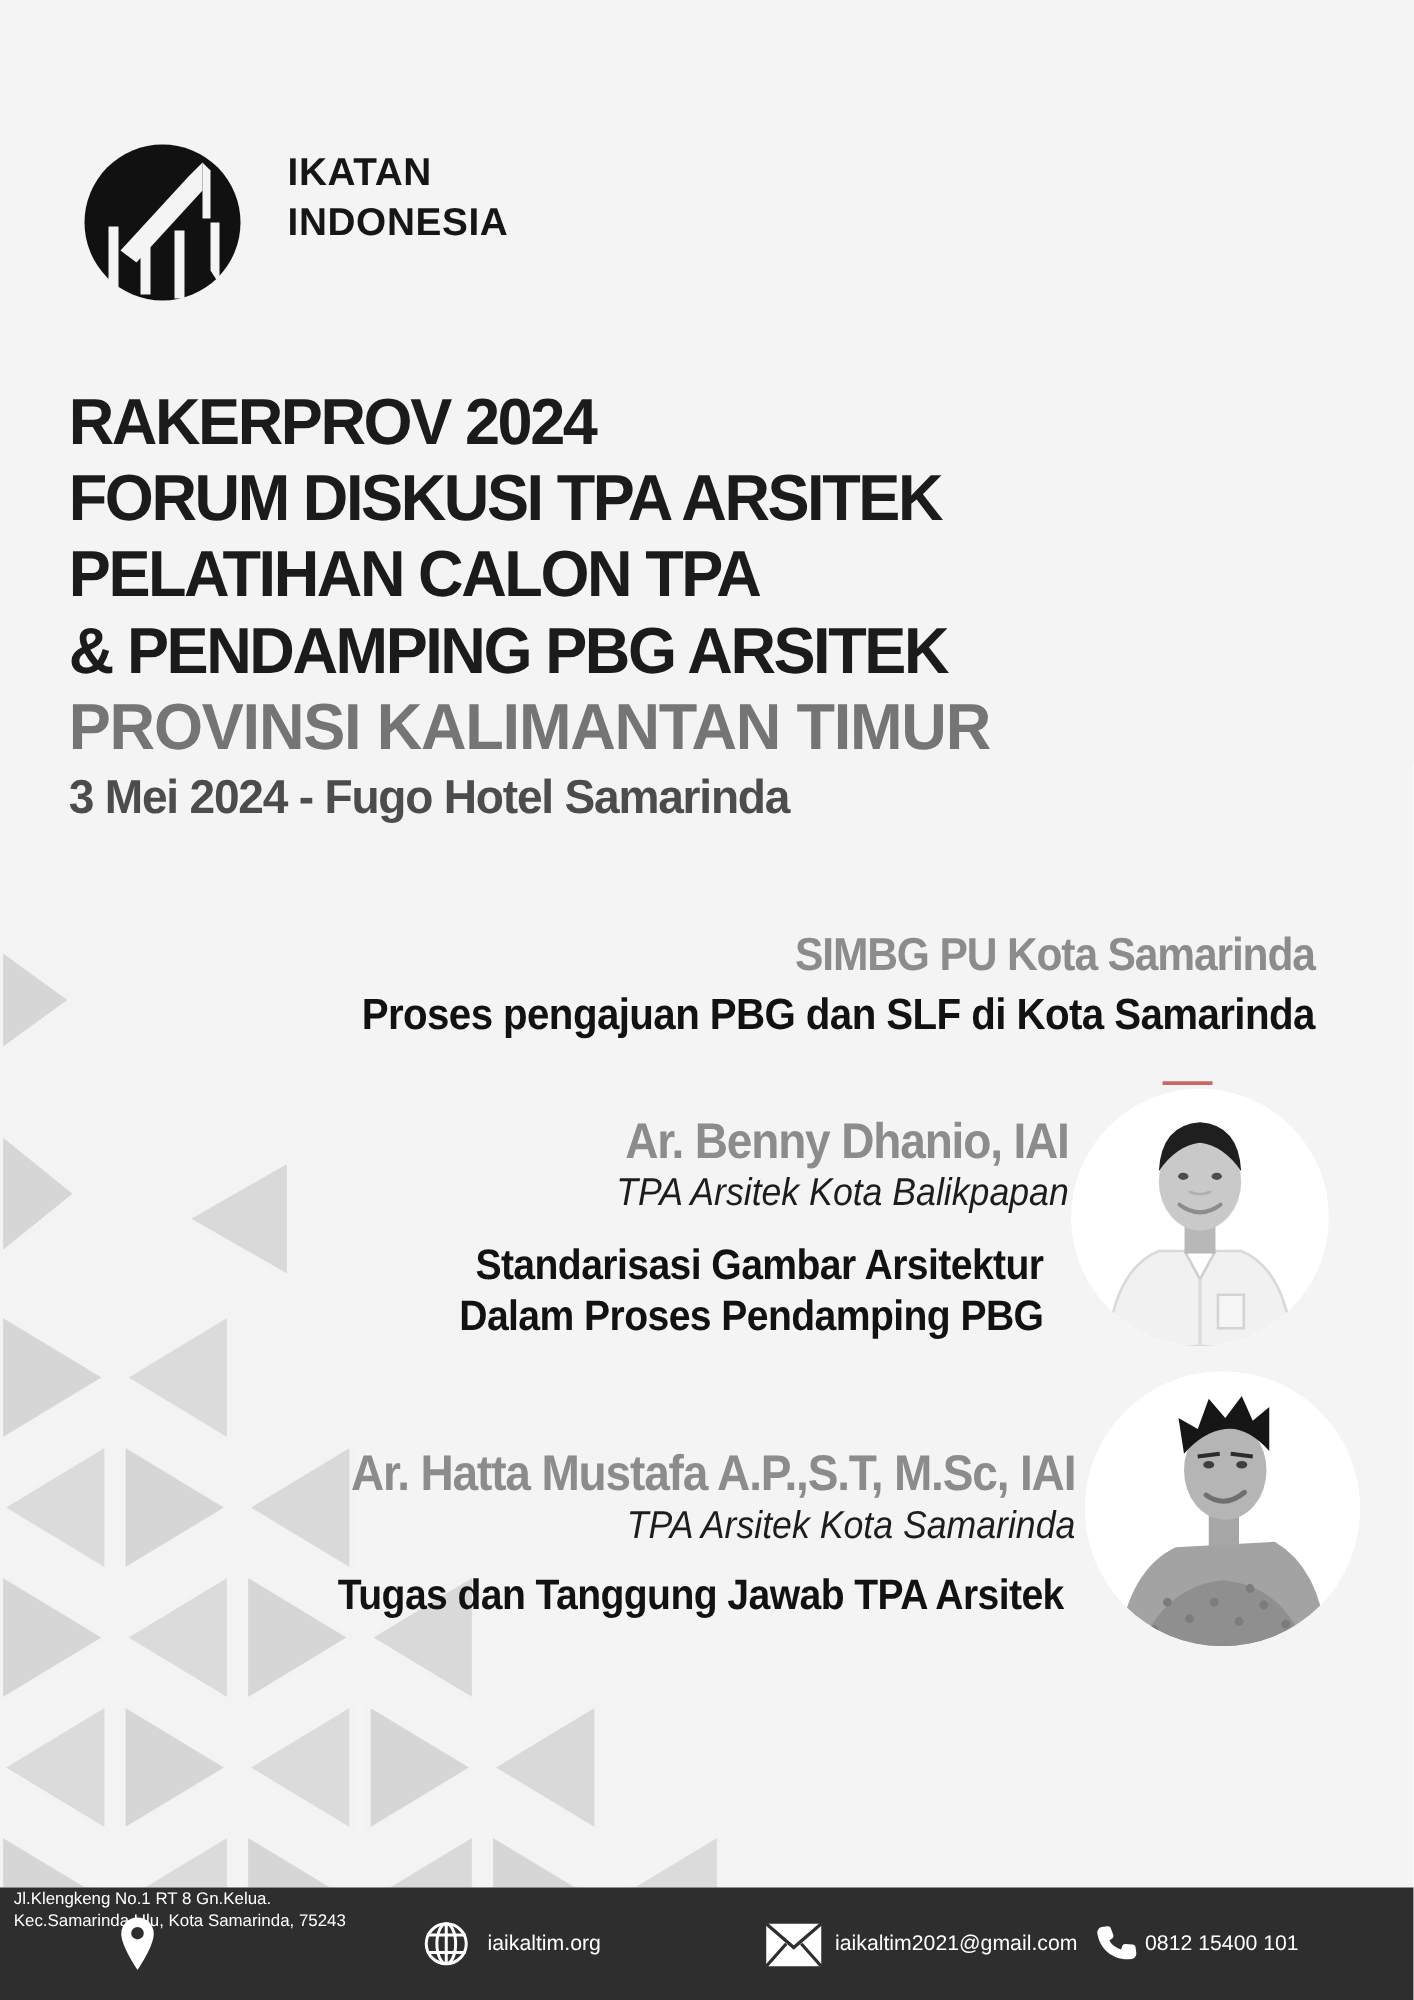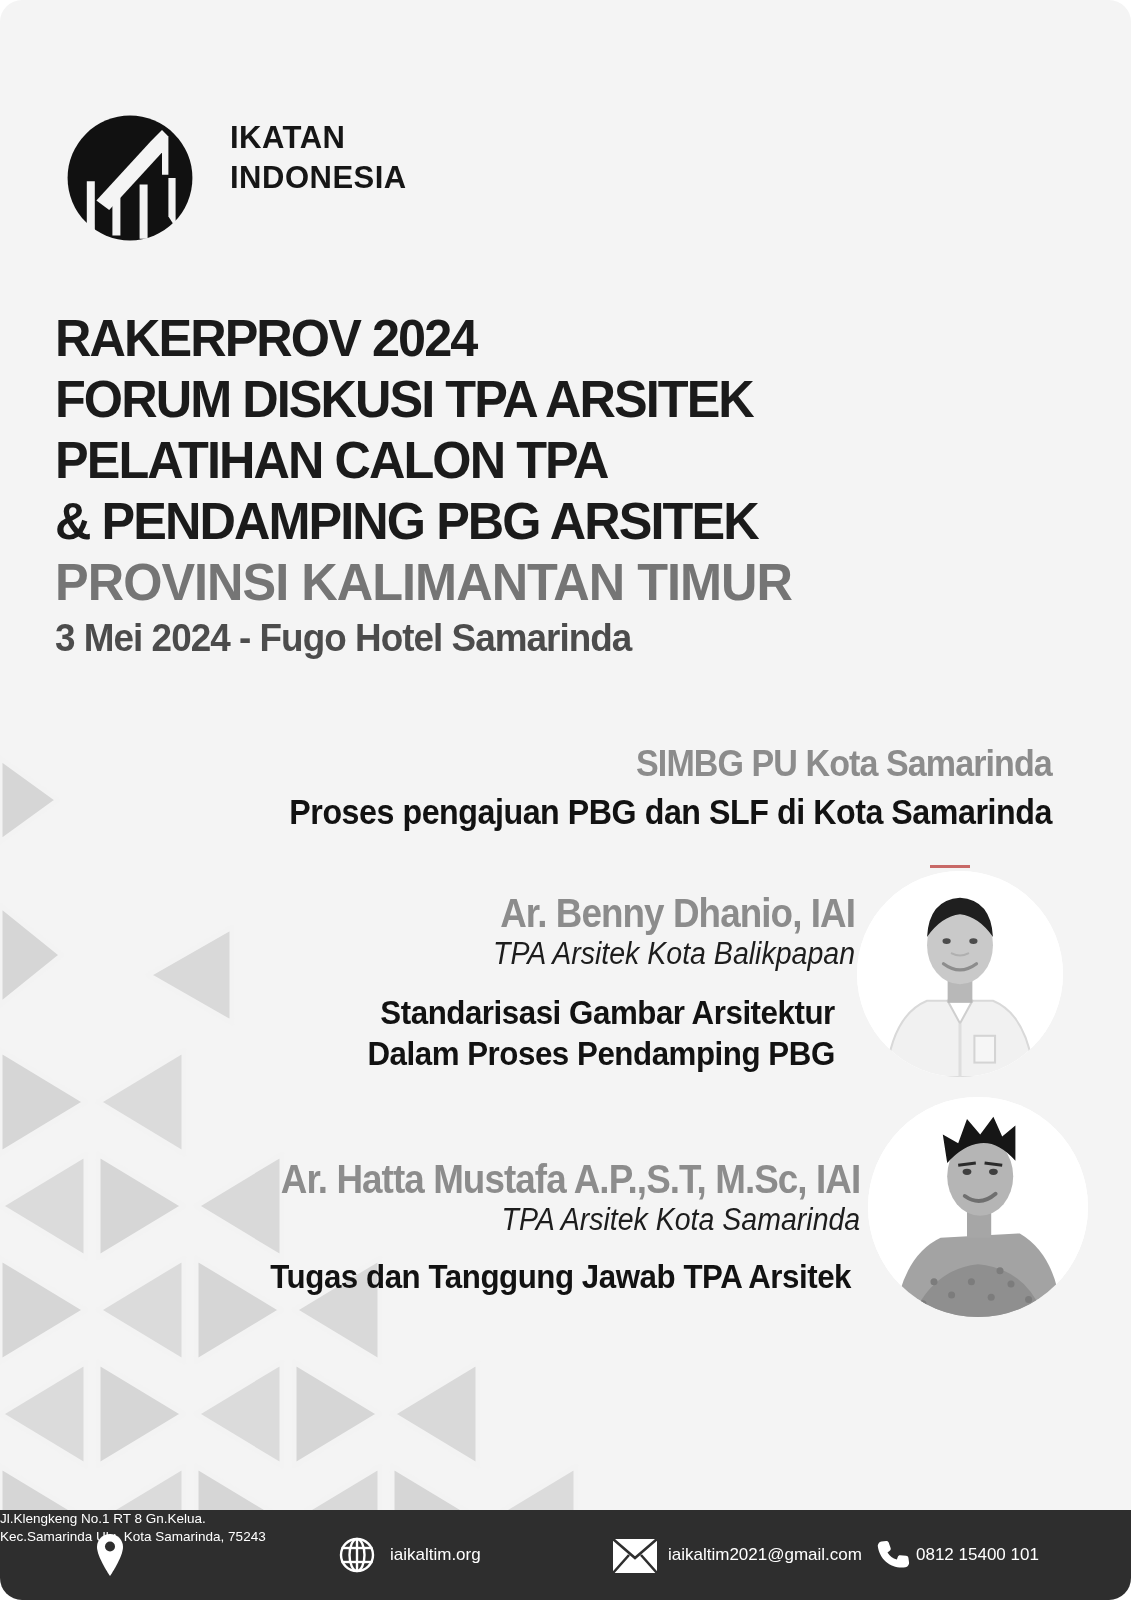--- a/index.html
+++ b/index.html
@@ -4,21 +4,20 @@
 <style>
   html,body{margin:0;padding:0;background:#ffffff;}
   *{box-sizing:border-box;}
   .poster{
     position:relative;
     width:1131px;height:1600px;
     background:#f4f4f4;
     overflow:hidden;
     font-family:"Liberation Sans",sans-serif;
     color:#1b1b1b;
-    border-radius:22px;
   }
   
   .pattern{position:absolute;left:0;top:690px;width:680px;height:820px;}
   
   .logo-mark{position:absolute;left:50px;top:98px;width:160px;height:160px;}
   .logo-text{position:absolute;left:230px;top:118px;line-height:40px;}
   .logo-text .bold-line{font-size:31px;font-weight:700;letter-spacing:.5px;color:#161616;}
   .logo-text .region-line{font-size:28px;font-weight:400;letter-spacing:2.5px;color:#2a2a2a;margin-top:3px;}
   
   .title-block{position:absolute;left:55px;top:308px;transform:scaleX(.97);transform-origin:left top;}
@@ -40,21 +39,21 @@
   
   .photo{position:absolute;border-radius:50%;background:#ffffff;overflow:hidden;}
   .photo-1{left:857px;top:871px;width:206px;height:206px;}
   .photo-2{left:868px;top:1097px;width:220px;height:220px;}
   .photo svg{display:block;width:100%;height:100%;}
   .accent-line{position:absolute;left:930px;top:865px;width:40px;height:3px;background:#c0504d;opacity:.85;}
   
   .footer{position:absolute;left:0;top:1510px;width:1131px;height:90px;background:#2e2e2e;color:#ffffff;}
   .footer .item-icon{position:absolute;}
   .footer .item-text{position:absolute;font-size:17px;line-height:20px;font-weight:400;color:#ffffff;white-space:nowrap;}
-  .footer .addr{font-size:13.5px;line-height:18px;}
+  .footer .addr{font-size:13.5px;line-height:18px;padding-left:11px;}
   .icon-pin{left:96px;top:23px;width:28px;height:44px;}
   .icon-globe{left:338px;top:26px;width:38px;height:38px;}
   .text-web{left:390px;top:35px;}
   .icon-mail{left:612px;top:28px;width:46px;height:36px;}
   .text-mail{left:668px;top:35px;}
   .icon-phone{left:876px;top:26px;width:34px;height:38px;}
   .text-phone{left:916px;top:35px;text-align:center;}
 </style>
 </head>
 <body>

